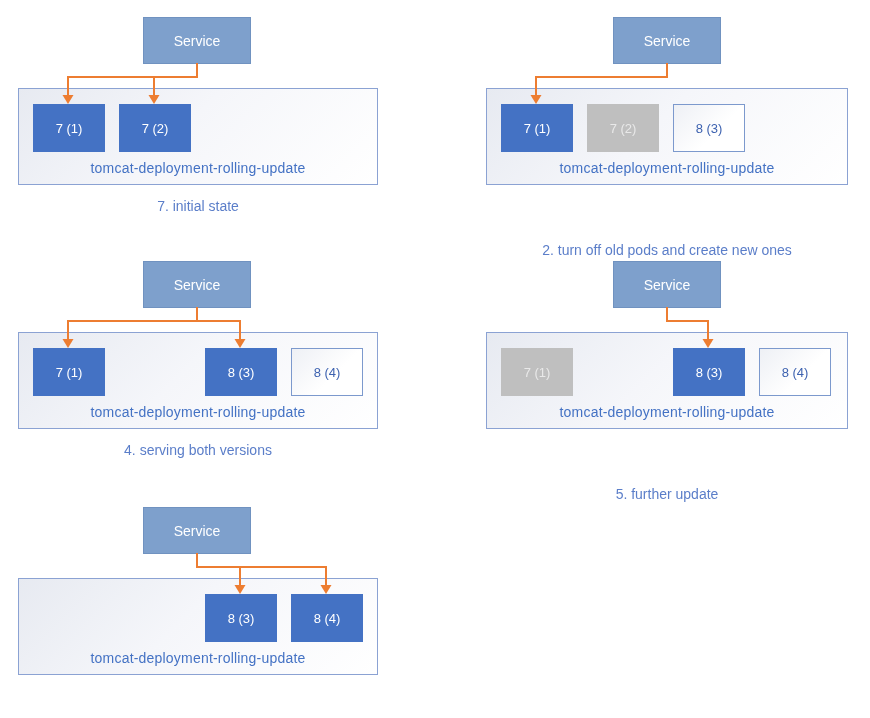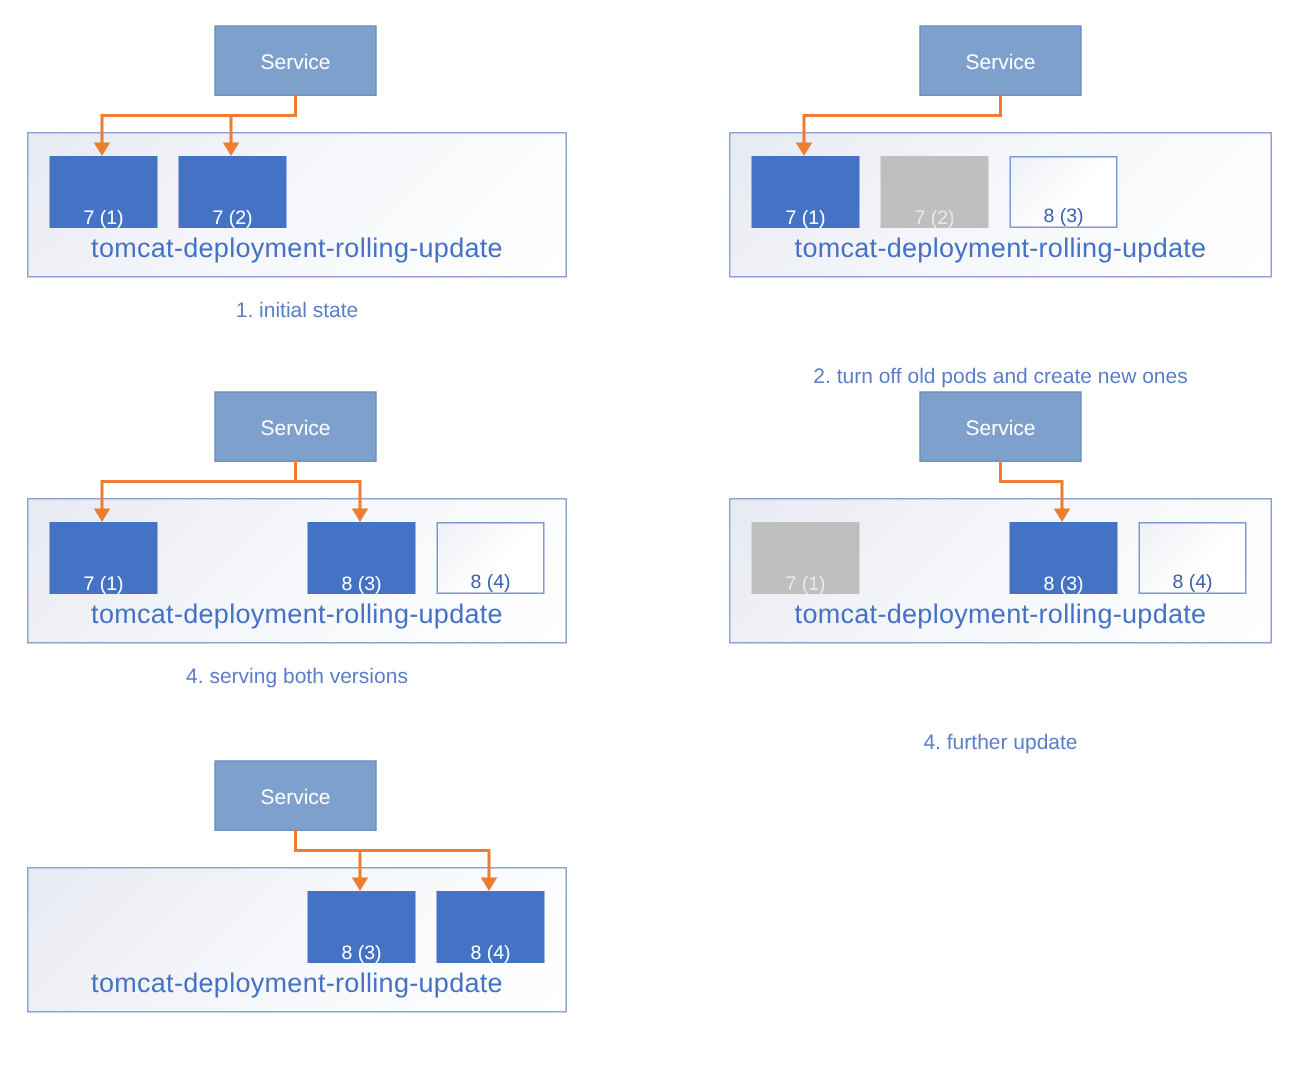--- a/index.html
+++ b/index.html
@@ -58,21 +58,21 @@
     position: absolute;
     left: 0; top: 0; right: 0; bottom: 0;
   }
   .pod {
     position: absolute;
     top: 15px;
     width: 72px;
     height: 48px;
     box-sizing: border-box;
     display: flex;
-    align-items: flex-end;
+    align-items: center;
     justify-content: center;
     font-size: 13px;
   }
   .pod-active {
     background: var(--pod-active-fill, #4472C4);
     color: var(--pod-active-text, #FFFFFF);
   }
   .pod-terminated {
     background: var(--pod-terminated-fill, #BFBFBF);
     color: var(--pod-terminated-text, #E9E9E9);
@@ -83,21 +83,21 @@
     color: var(--pod-new-text, #3D62B0);
   }
 
   .deployment-label {
     position: absolute;
     left: 0;
     right: 0;
     bottom: 8px;
     text-align: center;
     color: var(--label-text, #4472C4);
-    font-size: 18px;
+    font-size: 14px;
     letter-spacing: 0.2px;
   }
 
   .arrows {
     position: absolute;
     left: 0;
     top: 0;
     width: 435px;
     height: 244px;
     pointer-events: none;
@@ -133,21 +133,21 @@
             <span>7 (2)</span>
           </div>
         </div>
       <div class="deployment-label">tomcat-deployment-rolling-update</div>
     </div>
     <svg class="arrows" viewBox="0 0 435 244">
         <path d="M 197 64 L 197 77 M 68 77 L 197 77 M 68 77 L 68 96 M 154 77 L 154 96" stroke="#ED7D31" stroke-width="2" stroke-linecap="square" fill="none"></path>
         <polygon points="62.5,95 73.5,95 68,104" fill="#ED7D31"></polygon>
         <polygon points="148.5,95 159.5,95 154,104" fill="#ED7D31"></polygon>
       </svg>
-    <div class="caption">1. initial state</div>
+    <div class="caption">7. initial state</div>
   </section>
 
   <section class="panel pos-2 col-b">
     <div class="service">
       <span>Service</span>
     </div>
     <div class="container-box">
       <div class="pods">
           <div class="pod pod-active" style="left: 14px;">
             <span>7 (1)</span>
@@ -209,21 +209,21 @@
           <div class="pod pod-new" style="left: 272px;">
             <span>8 (4)</span>
           </div>
         </div>
       <div class="deployment-label">tomcat-deployment-rolling-update</div>
     </div>
     <svg class="arrows" viewBox="0 0 435 244">
         <path d="M 232 64 L 232 77 M 232 77 L 273 77 M 273 77 L 273 96" stroke="#ED7D31" stroke-width="2" stroke-linecap="square" fill="none"></path>
         <polygon points="267.5,95 278.5,95 273,104" fill="#ED7D31"></polygon>
       </svg>
-    <div class="caption">4. further update</div>
+    <div class="caption">5. further update</div>
   </section>
 
   <section class="panel pos-5 col-a">
     <div class="service">
       <span>Service</span>
     </div>
     <div class="container-box">
       <div class="pods">
           <div class="pod pod-active" style="left: 186px;">
             <span>8 (3)</span>

